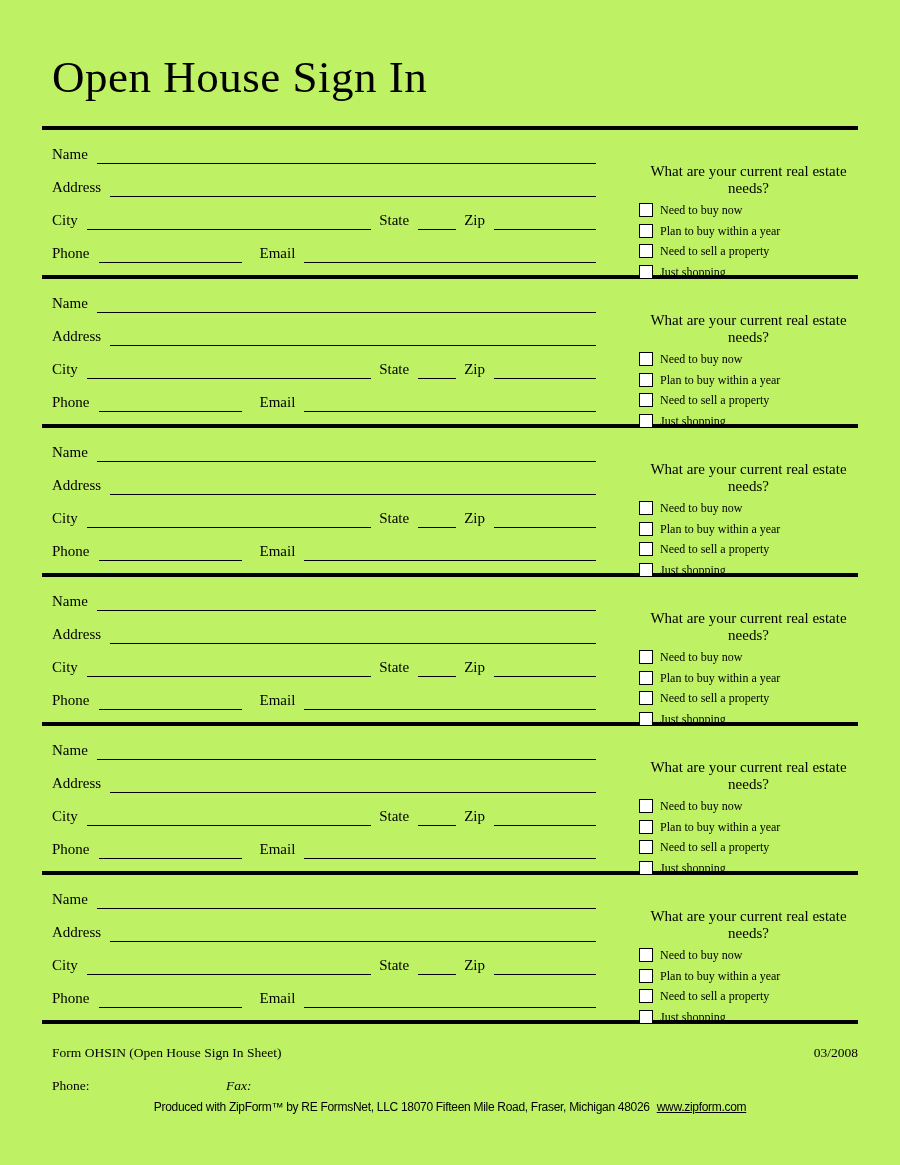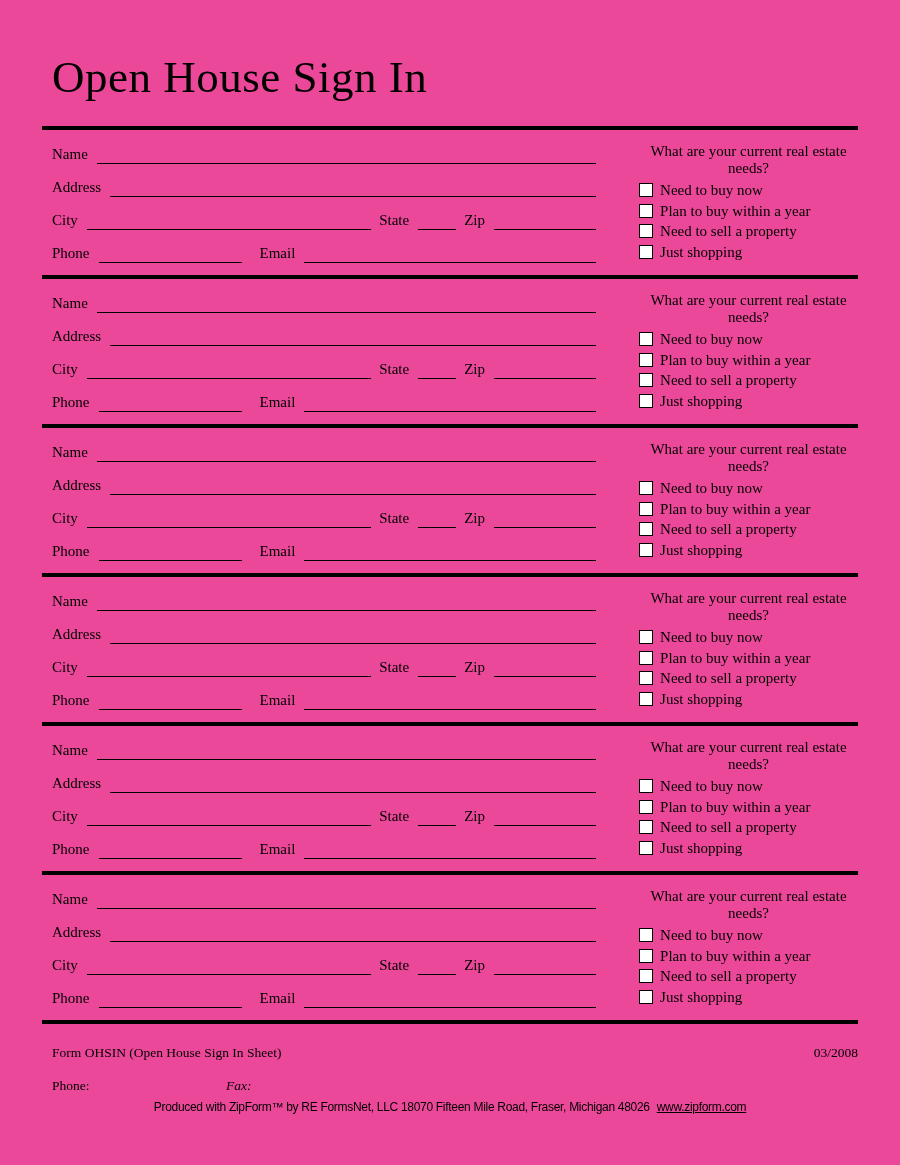--- a/index.html
+++ b/index.html
@@ -7,21 +7,21 @@
   body {
     width: 900px;
     height: 1165px;
     font-family: "Liberation Serif", serif;
     color: #000;
     position: relative;
   }
   .page {
     width: 900px;
     height: 1165px;
-    background: #ec4899;
+    background: #bef264;
     padding: 0 42px;
   }
   
   .title-block {
     height: 130px;
     border-bottom: 4px solid #000;
     padding-top: 50px;
   }
   .page-title {
     font-size: 45px;
@@ -63,20 +63,21 @@
   .state-line { width: 38px; }
   .zip-line { width: 102px; }
   .phone-line { width: 143px; }
   .ml8 { margin-left: 8px; }
   .ml9 { margin-left: 18px; }
   
   .needs {
     flex: 1 1 auto;
     margin-left: 13px;
     padding-top: 13px;
+    margin-top: 20px;
   }
   .needs-question {
     font-size: 15px;
     line-height: 17px;
     text-align: center;
     padding: 0 2px;
   }
   .needs-options { margin-top: 3px; }
   .option {
     display: flex;
@@ -85,21 +86,21 @@
   }
   .checkbox {
     width: 14px;
     height: 14px;
     border: 1.2px solid #000;
     background: #fff;
     flex: 0 0 auto;
     margin-right: 7px;
   }
   .option-label {
-    font-size: 15px;
+    font-size: 12px;
     line-height: 18px;
     white-space: nowrap;
   }
   
   .footer { padding-top: 21px; }
   .footer-row1 {
     display: flex;
     justify-content: space-between;
     align-items: flex-start;
     padding-left: 10px;

